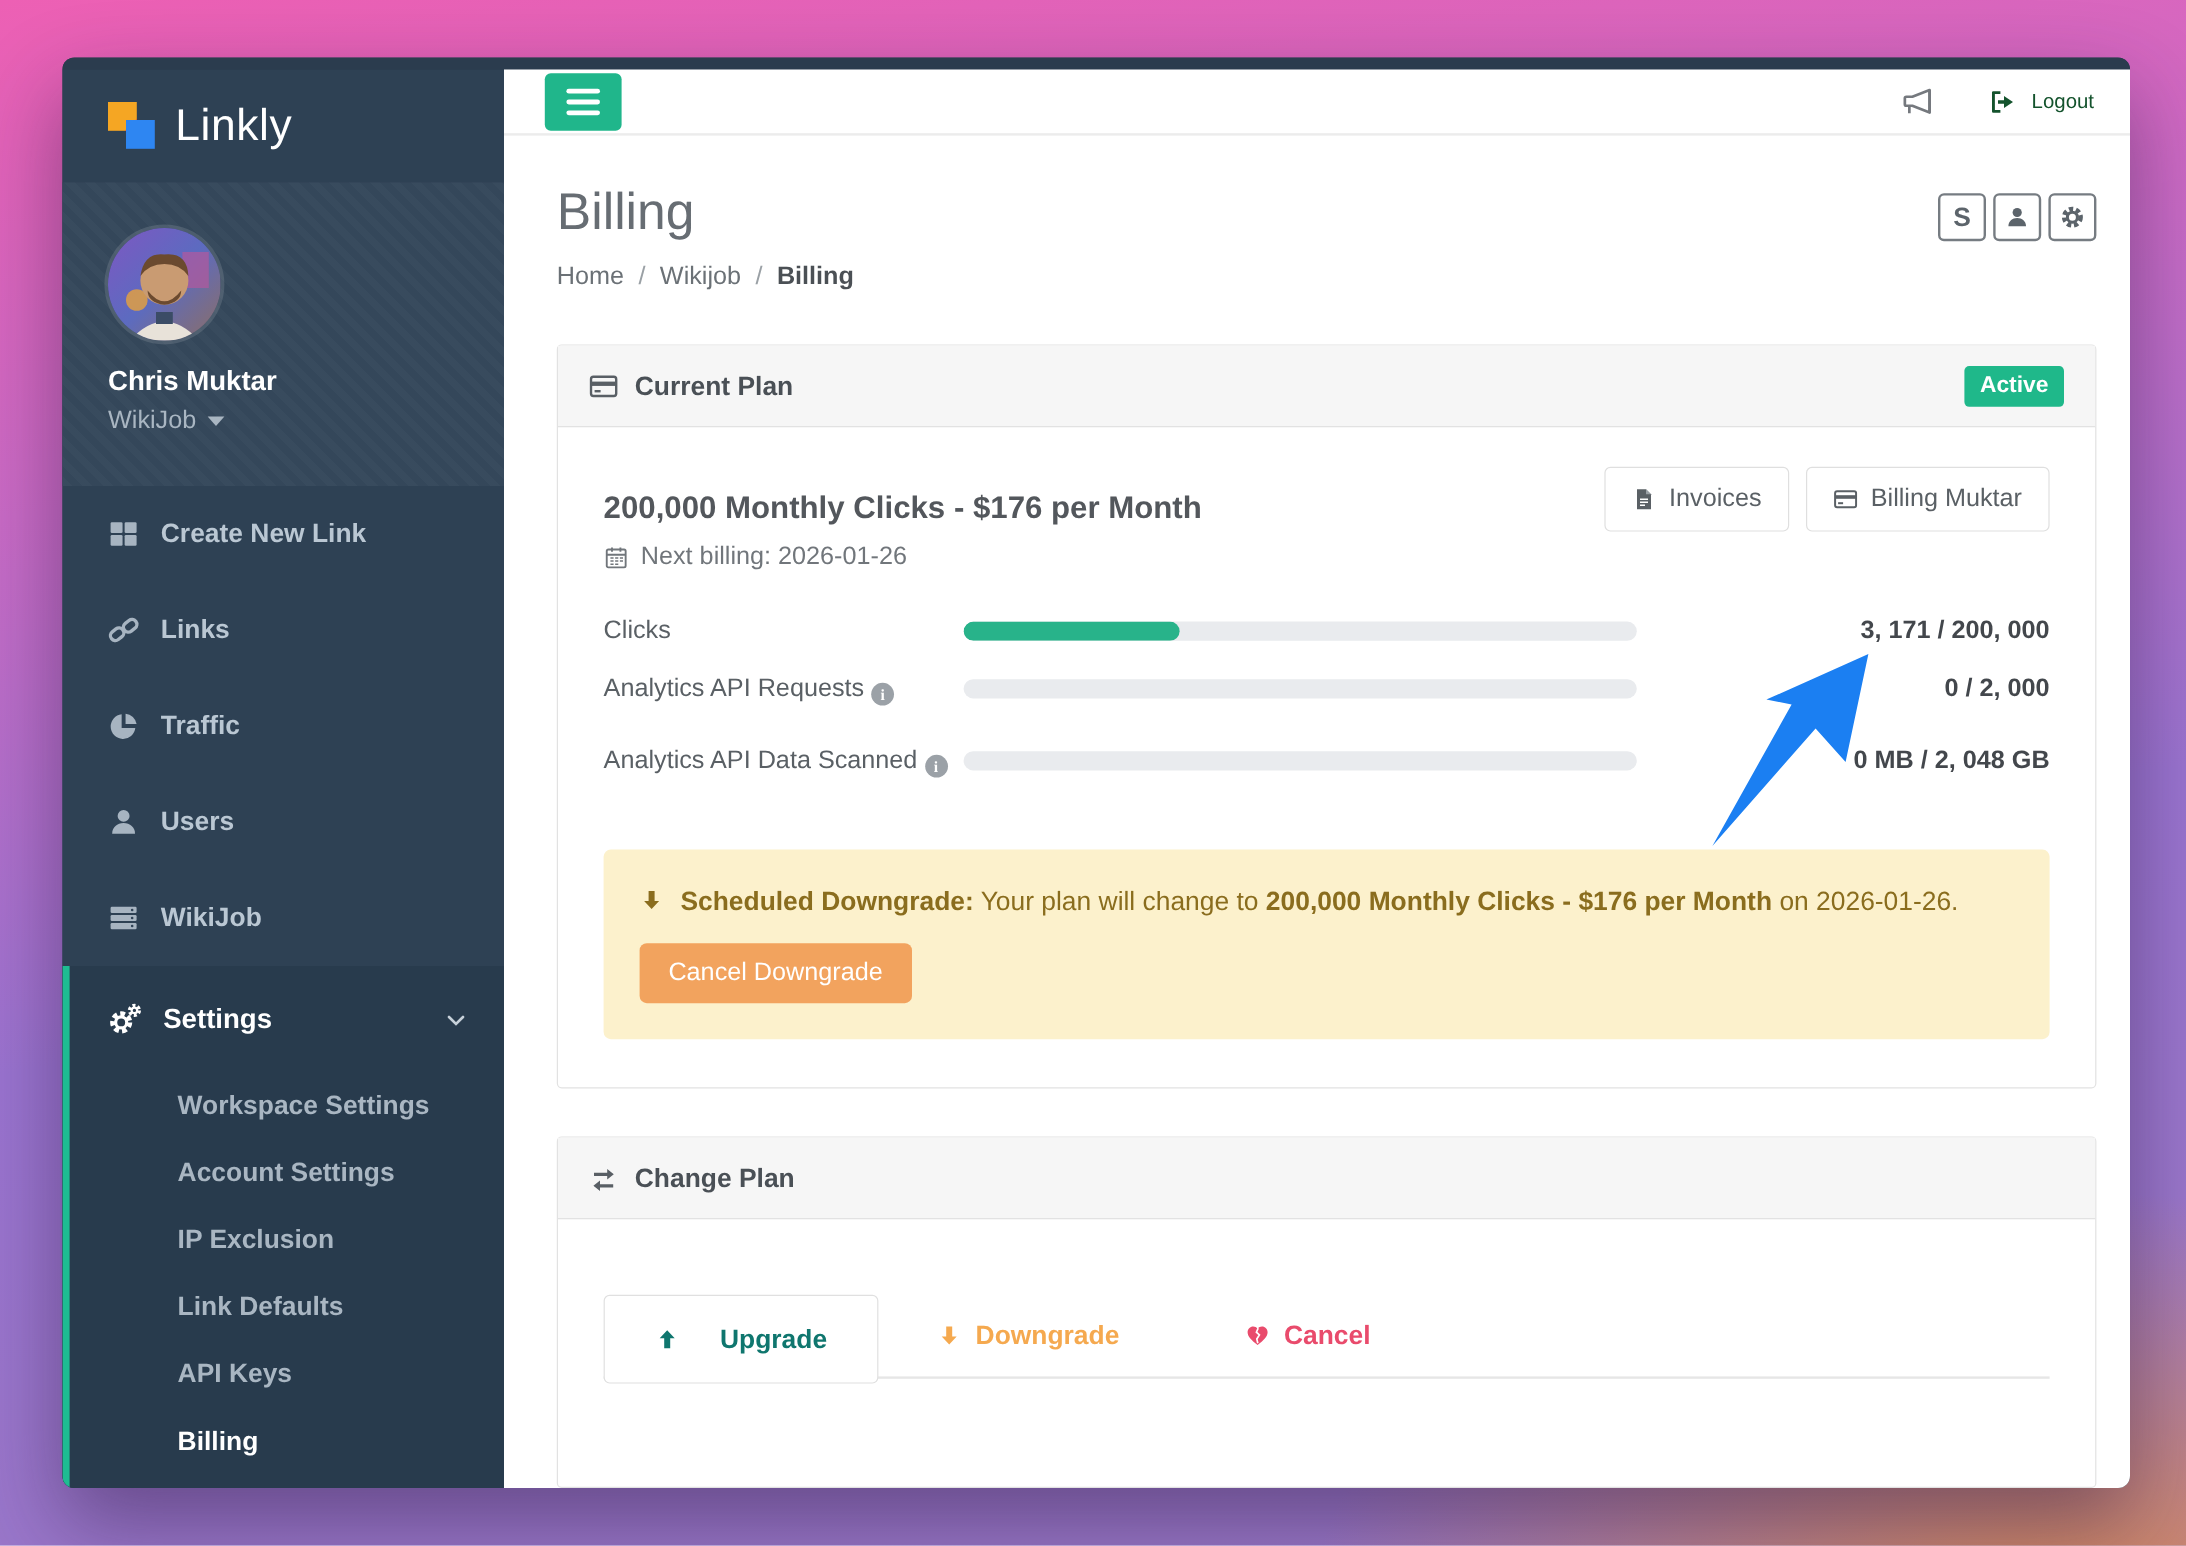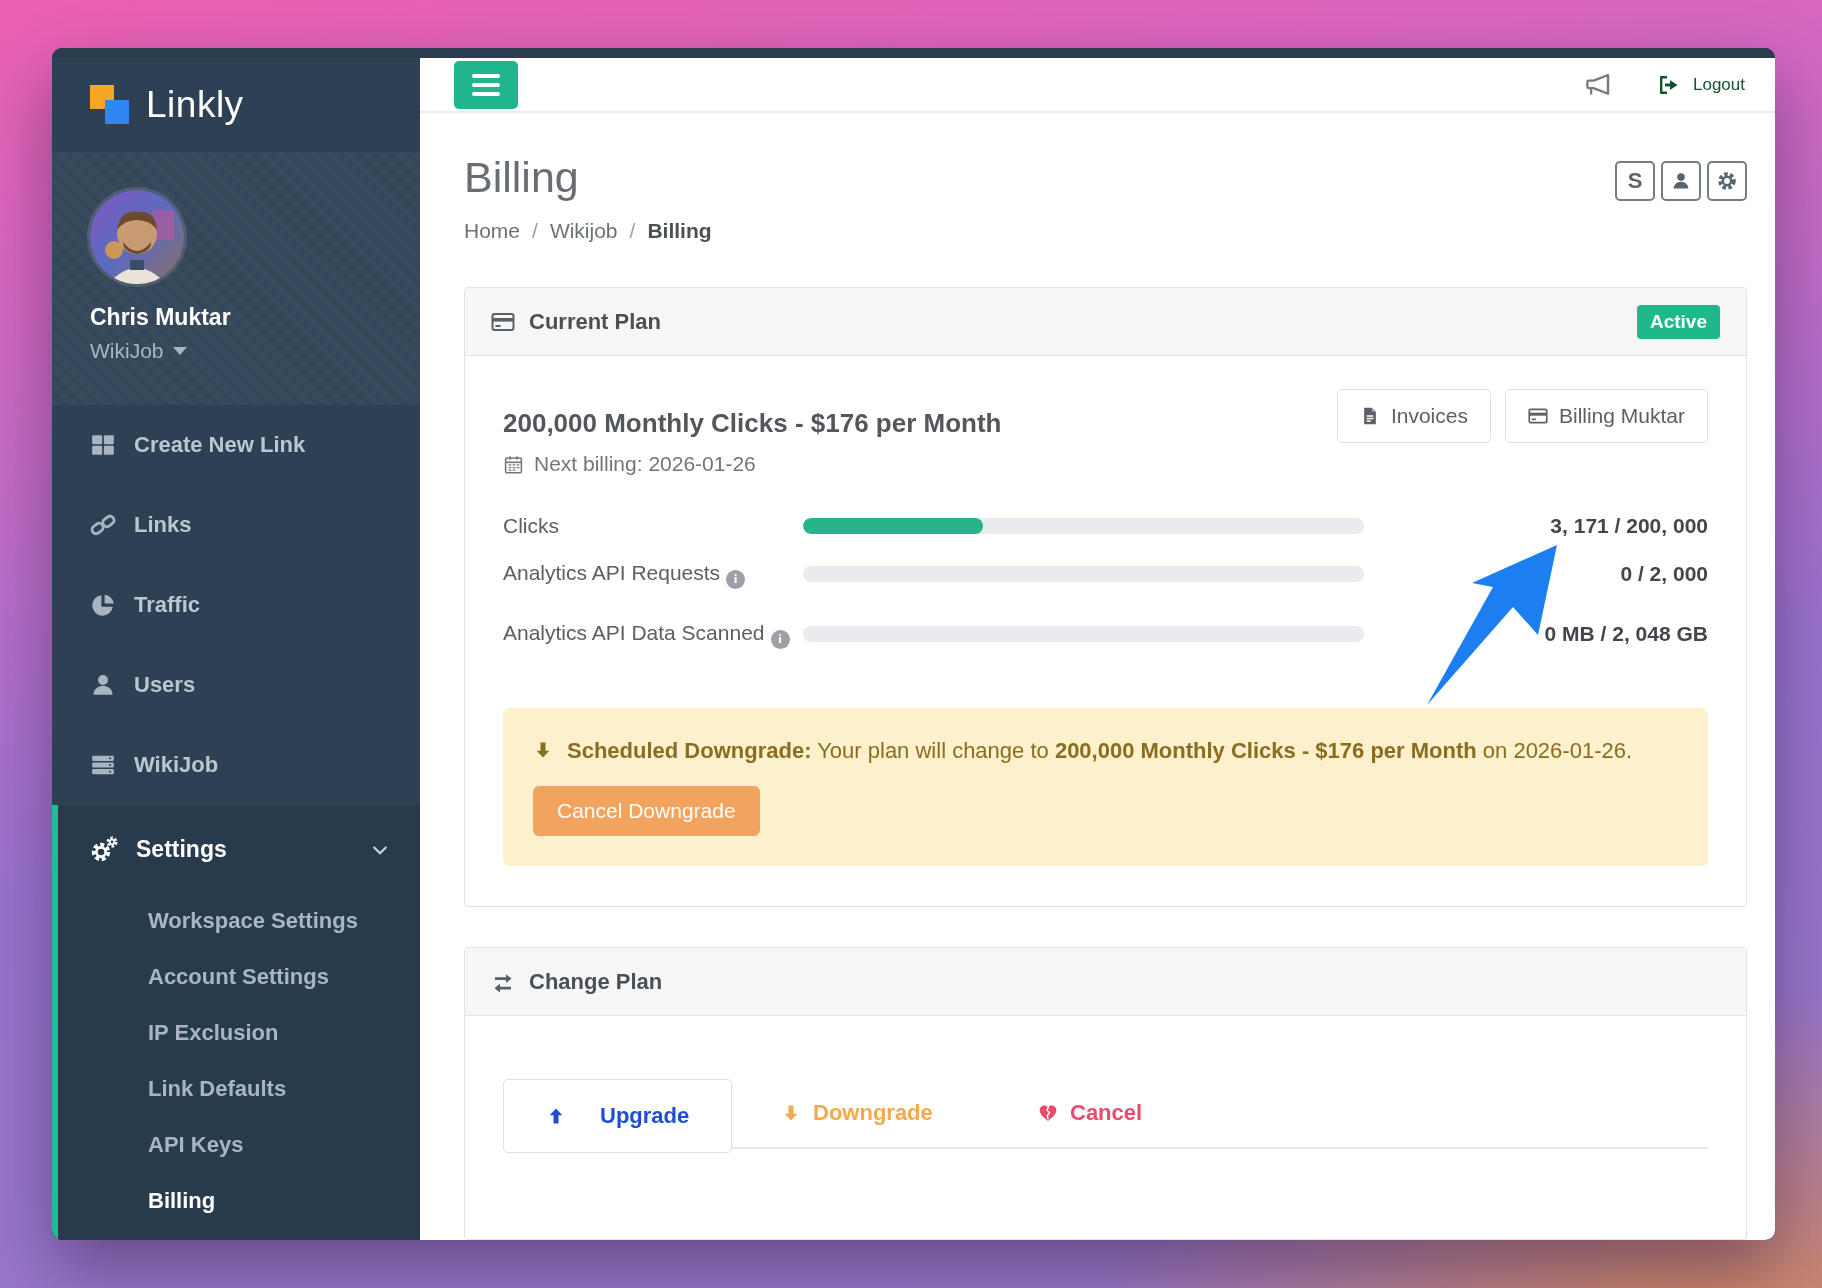--- a/index.html
+++ b/index.html
@@ -98,21 +98,21 @@
 
   .notice { margin-top:38px; background:#FCF1CC; border-radius:6px; padding:26px 30px 30px 30px; color:#8A6D1E; font-size:22px; line-height:34px; }
   .notice b { font-weight:700; }
   .notice .ic { width:20px; height:20px; vertical-align:-2px; margin-right:14px; }
   .btn-orange { margin-top:18px; display:inline-block; background:#F2A35E; color:#FFFFFF; border:none; border-radius:6px; font-size:21px; padding:13px 24px; cursor:pointer; }
 
   .tabs { position:relative; margin-top:30px; height:120px; }
   .tab-line { position:absolute; left:0; right:0; top:68px; height:2px; background:#E6E6E6; }
   .tab { position:absolute; top:0; height:68px; display:flex; align-items:center; gap:12px; font-size:22px; font-weight:700; cursor:pointer; padding:0 30px; }
   .tab .ic { width:20px; height:20px; }
-  .tab-active { left:0; height:74px; background:#FFFFFF; border:1px solid #E0E0E0; border-radius:5px; padding:0 42px; z-index:2; color:#1d4ed8;gap:34px; }
+  .tab-active { left:0; height:74px; background:#FFFFFF; border:1px solid #E0E0E0; border-radius:5px; padding:0 42px; z-index:2; color:#0f766e;gap:34px; }
   .tab-downgrade { left:248px; color:#F5A94F; }
   .tab-cancel { left:505px; color:#E94B6C; }
 
   .arrow-overlay { position:absolute; left:1415px; top:532px; width:160px; height:185px; z-index:10; pointer-events:none; }
 
   .ic svg, .logo-mark svg { width:100%; height:100%; display:block; }
 </style>
 </head>
 <body>
 

